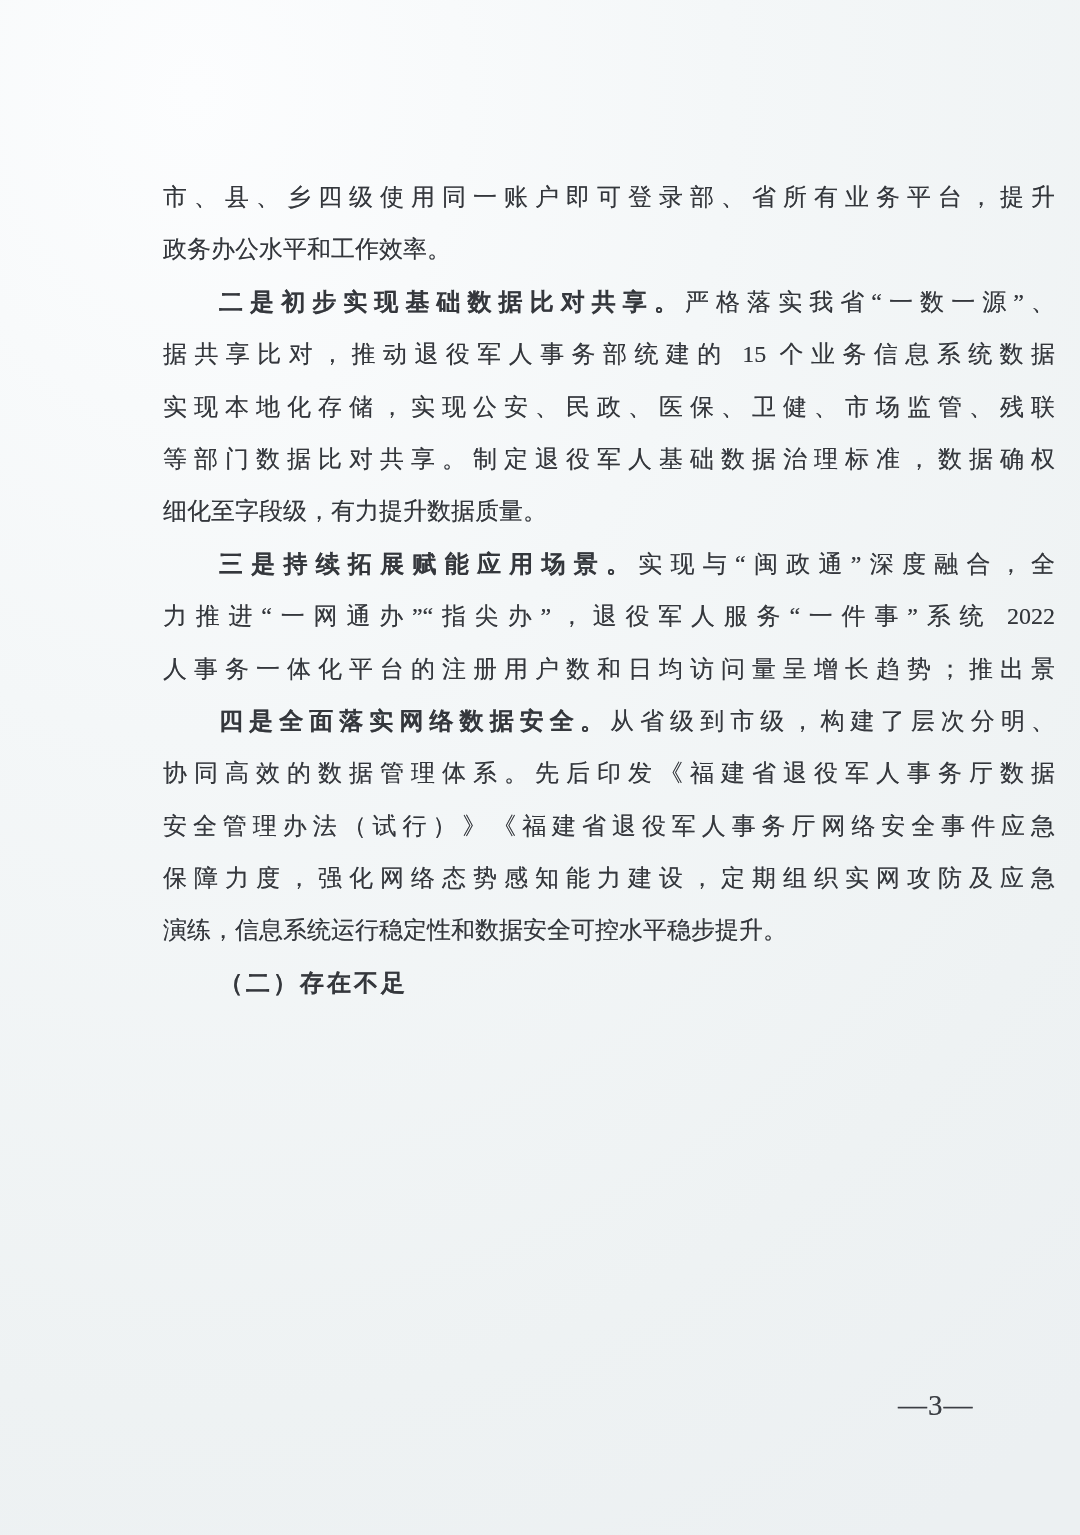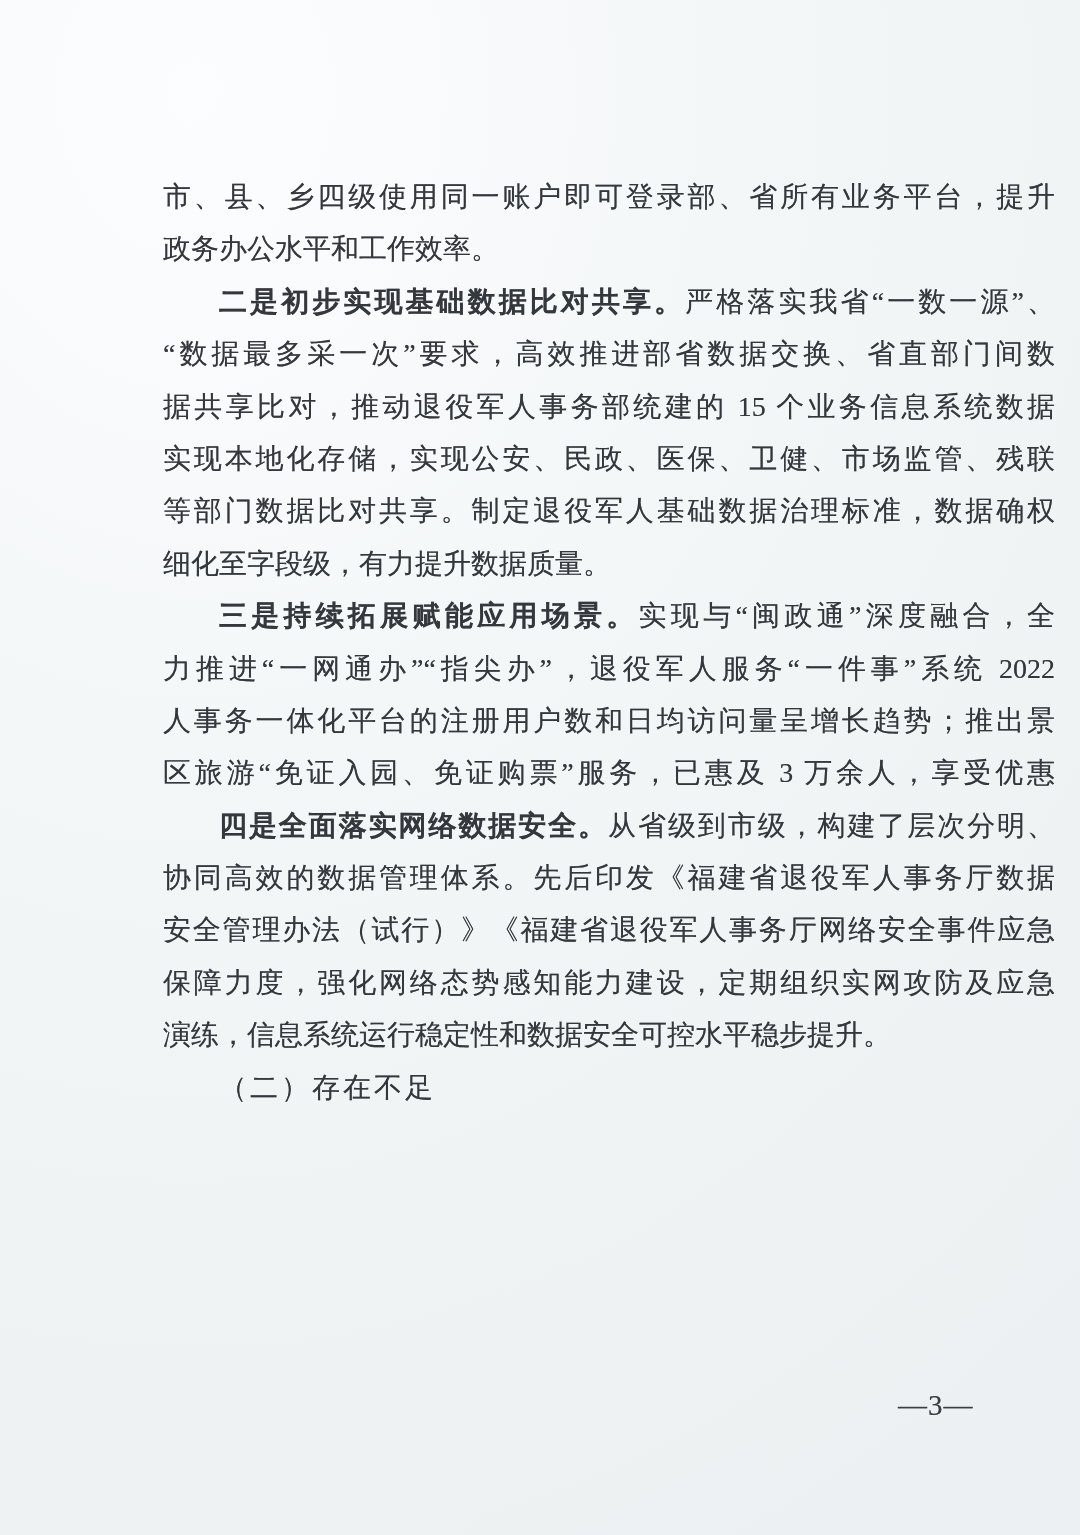--- a/index.html
+++ b/index.html
@@ -14,35 +14,35 @@
   }
   .doc {
     position: absolute;
     left: 163px;
     top: 171px;
     width: 892px;
   }
   .line {
     height: 52.4px;
     line-height: 52.4px;
-    font-size: 28px;
+    font-size: 24px;
     text-align: justify;
     text-align-last: left;
     white-space: nowrap;
     text-shadow: 0 0 0.5px rgba(45, 48, 54, 0.55);
   }
   .line.fill {
     white-space: normal;
     text-align-last: justify;
   }
   .line.indent { padding-left: 56px; }
   .run { font-weight: 400; }
   .run.b { font-weight: 700; }
   .line.kai .run {
-    font-weight: 400;
+    font-weight: 700;
     letter-spacing: 3px;
     margin-top: 37px;
   }
   .pagenum {
     position: absolute;
     left: 898px;
     top: 1389px;
     font-size: 29px;
     letter-spacing: 1px;
     color: #3b3e44;
@@ -50,29 +50,27 @@
   }
 </style>
 </head>
 <body>
 
 <div class="page">
   <div class="doc">
       <div class="line fill"><span class="run">市、县、乡四级使用同一账户即可登录部、省所有业务平台，提升</span></div>
       <div class="line"><span class="run">政务办公水平和工作效率。</span></div>
       <div class="line fill indent"><span class="run b">二是初步实现基础数据比对共享。</span><span class="run">严格落实我省“一数一源”、</span></div>
-      <div class="line fill"><span class="run">“数据最多采一次”要求，高效推进部省数据交换、省直部门间数</span></div>
       <div class="line fill"><span class="run">据共享比对，推动退役军人事务部统建的 15 个业务信息系统数据</span></div>
       <div class="line fill"><span class="run">实现本地化存储，实现公安、民政、医保、卫健、市场监管、残联</span></div>
       <div class="line fill"><span class="run">等部门数据比对共享。制定退役军人基础数据治理标准，数据确权</span></div>
       <div class="line"><span class="run">细化至字段级，有力提升数据质量。</span></div>
       <div class="line fill indent"><span class="run b">三是持续拓展赋能应用场景。</span><span class="run">实现与“闽政通”深度融合，全</span></div>
       <div class="line fill"><span class="run">力推进“一网通办”“指尖办”，退役军人服务“一件事”系统 2022</span></div>
       <div class="line fill"><span class="run">人事务一体化平台的注册用户数和日均访问量呈增长趋势；推出景</span></div>
-      <div class="line fill"><span class="run">区旅游“免证入园、免证购票”服务，已惠及 3 万余人，享受优惠</span></div>
       <div class="line fill indent"><span class="run b">四是全面落实网络数据安全。</span><span class="run">从省级到市级，构建了层次分明、</span></div>
       <div class="line fill"><span class="run">协同高效的数据管理体系。先后印发《福建省退役军人事务厅数据</span></div>
       <div class="line fill"><span class="run">安全管理办法（试行）》《福建省退役军人事务厅网络安全事件应急</span></div>
       <div class="line fill"><span class="run">保障力度，强化网络态势感知能力建设，定期组织实网攻防及应急</span></div>
       <div class="line"><span class="run">演练，信息系统运行稳定性和数据安全可控水平稳步提升。</span></div>
       <div class="line indent kai"><span class="run">（二）存在不足</span></div>
     </div>
   <div class="pagenum">—3—</div>
 </div>
 

